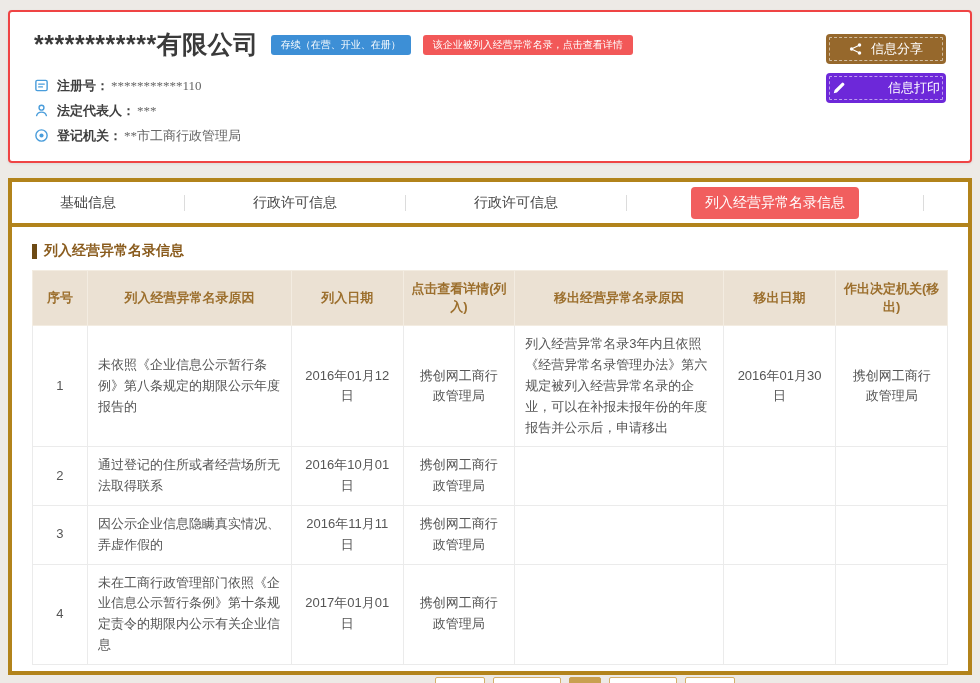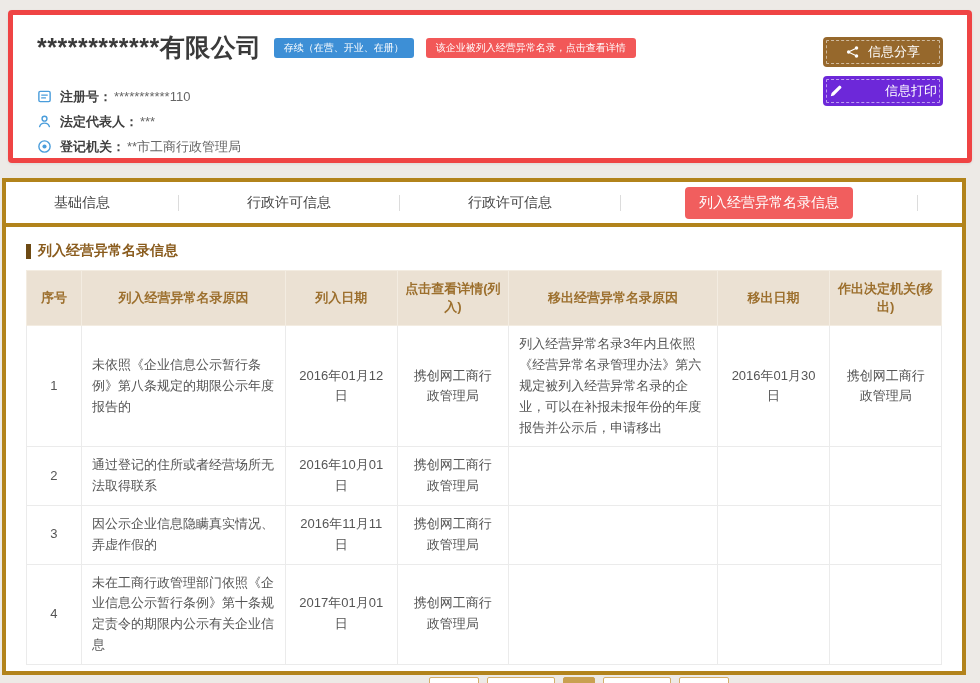--- a/index.html
+++ b/index.html
@@ -7,55 +7,55 @@
   body {
     width: 980px; height: 683px;
     background: #edeae6;
     font-family: "Liberation Sans", "DejaVu Sans", sans-serif;
     position: relative; overflow: hidden;
   }
 
   
   .top-card {
     position: absolute; left: 8px; top: 10px; width: 964px; height: 153px;
-    background: #fff; border: 5px solid #ef4444; border-radius: 4px;
+    background: #fff; border: 2px solid #ef4444; border-radius: 4px;
     box-shadow: 0 1px 3px rgba(0,0,0,.07);
     padding: 16px 24px;
   }
   .name-row { display: flex; align-items: center; gap: 12px; }
   .company-name {
     margin: 0; font-size: 25px; font-weight: bold; color: #3a3a3a;
     white-space: nowrap; letter-spacing: 0.5px;
   }
   .badge {
     font-size: 10px; color: #fff; padding: 5px 10px; border-radius: 3px;
     white-space: nowrap; line-height: 1;
   }
   .badge-blue { background: #3d8fd6; }
   .badge-red  { background: #f25858; cursor: pointer; }
 
-  .info-list { margin-top: 20px; }
+  .info-list { margin-top: 12px; font-family: Liberation Serif, serif; }
   .info-row { display: flex; align-items: center; height: 25px; font-size: 13px; }
   .info-row .icon { width: 15px; height: 15px; margin-right: 8px; color: #4a9ddb; flex: 0 0 auto; }
   .info-row .icon svg { display: block; width: 15px; height: 15px; }
   .info-label { font-weight: bold; color: #3f3f3f; }
   .info-value { color: #666; margin-left: 2px; }
 
   .actions { position: absolute; right: 24px; top: 22px; display: flex; flex-direction: column; gap: 9px; }
   .action-btn {
     width: 120px; height: 30px; border: none; border-radius: 4px; color: #fff;
     font-size: 13px; display: flex; align-items: center; justify-content: center;
     gap: 8px; cursor: pointer; font-family: inherit;
     outline: 1px dashed rgba(255,255,255,.55); outline-offset: -4px;
   }
   .action-btn .icon svg { display: block; width: 14px; height: 14px; }
 
   
   .main-panel {
-    position: absolute; left: 2px; top: 178px; width: 964px; height: 497px;
+    position: absolute; left: 8px; top: 178px; width: 964px; height: 497px;
     background: #fff; border: 4px solid #b2831b;
   }
   .tabbar {
     height: 45px; display: flex; align-items: center;
     justify-content: space-around; padding: 0 12px;
     background: #fff; border-bottom: 4px solid #b2831b;
   }
   .tab { font-size: 14px; color: #454545; cursor: pointer; white-space: nowrap; padding: 6px 4px; }
   .tab.active {
     background: #f15e5e; color: #fff; border-radius: 4px; padding: 7px 14px;

